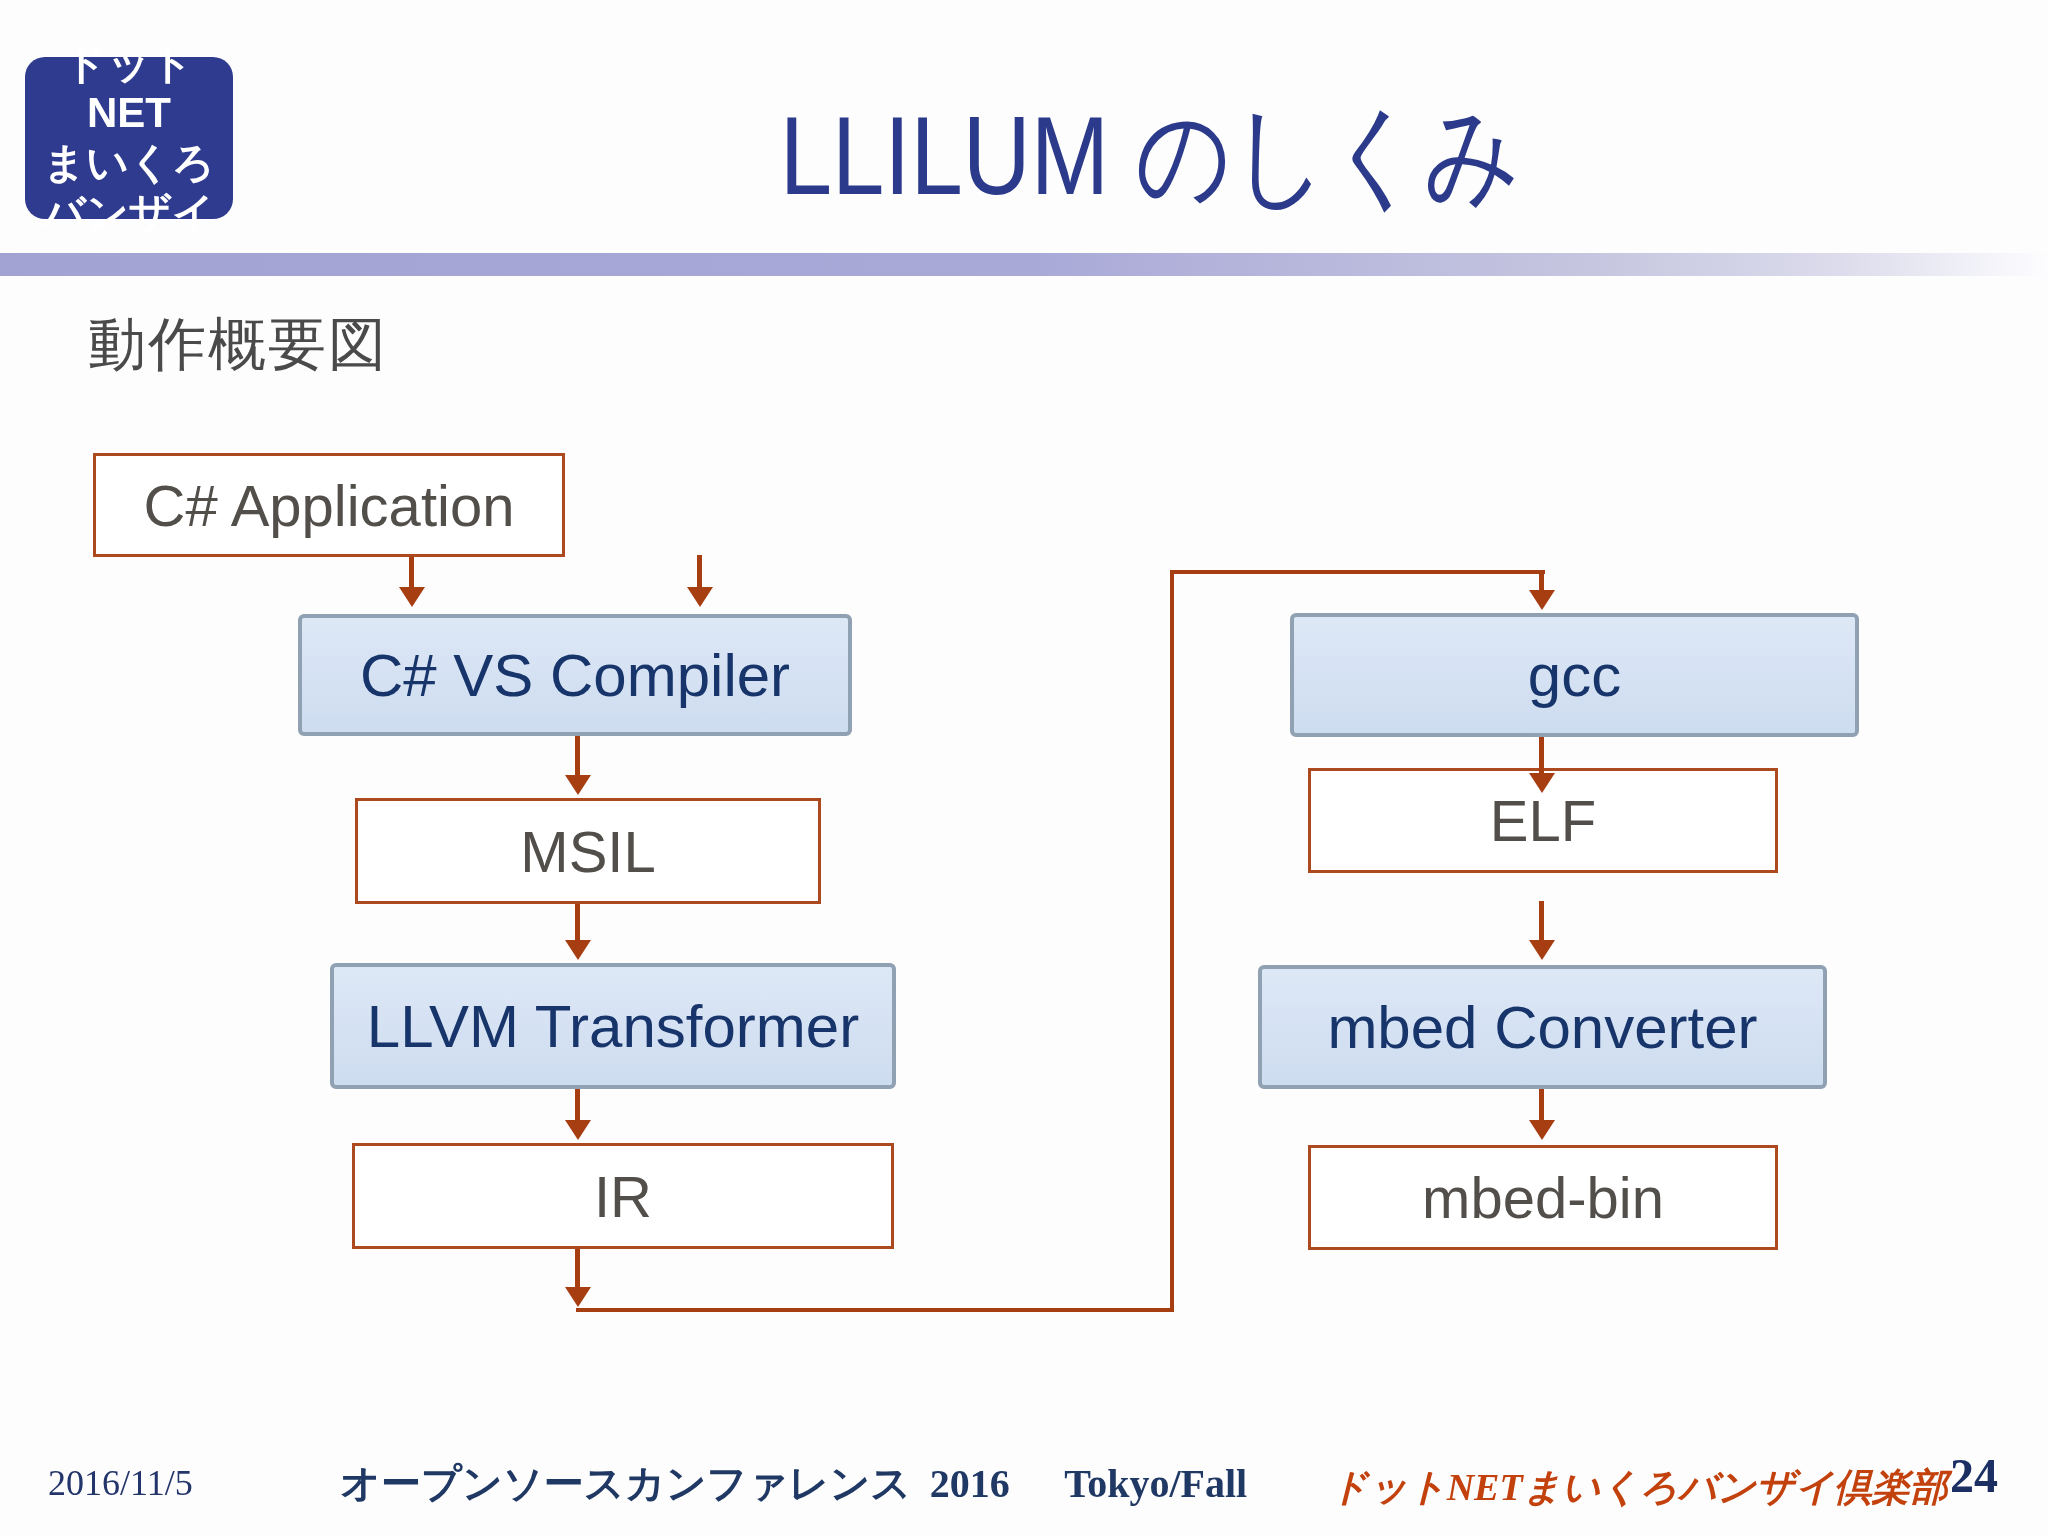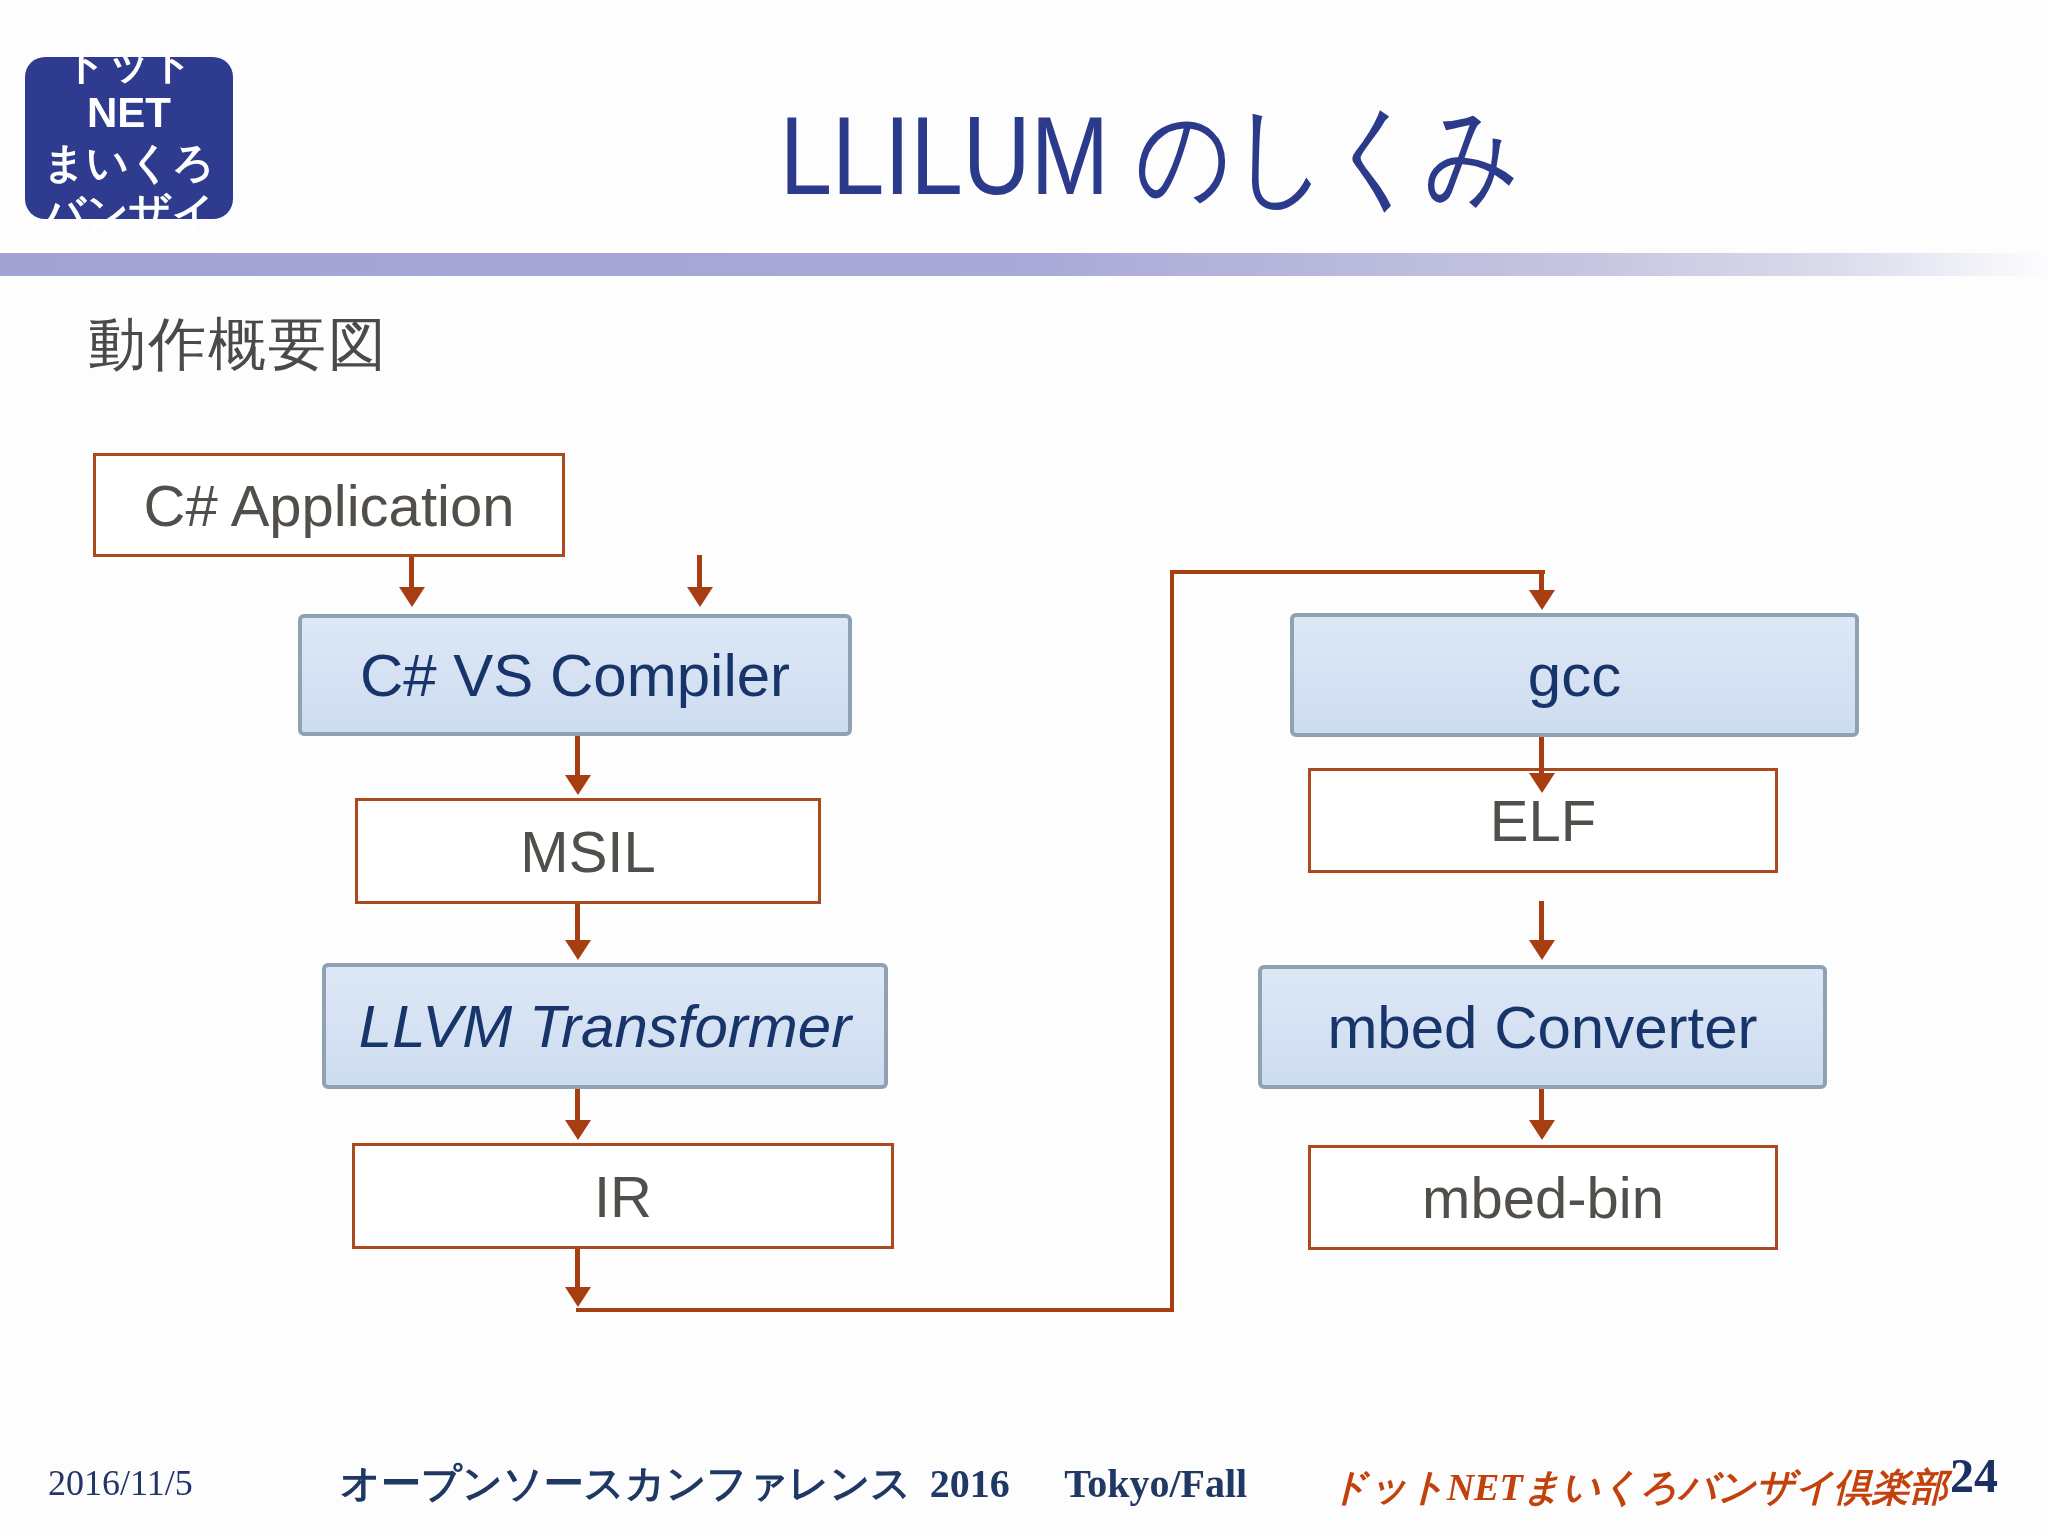--- a/index.html
+++ b/index.html
@@ -49,21 +49,21 @@
   }
   .box-round{
     background:linear-gradient(#dde8f6,#cedcf0);
     border:4px solid #90a1b3;border-radius:6px;
     color:#17356b;font-size:60px;
   }
   .n-app     {left:93px;  top:453px; width:472px; height:104px;}
   .n-lib     {left:600px; top:451px; width:480px; height:104px;}
   .n-compiler{left:298px; top:614px; width:554px; height:122px;}
   .n-msil    {left:355px; top:798px; width:466px; height:106px;}
-  .n-llvm    {left:322px; top:963px; width:566px; height:126px;font-style:italic;}
+  .n-llvm    {left:330px; top:963px; width:566px; height:126px;}
   .n-ir      {left:352px; top:1143px;width:542px; height:106px;}
   .n-gcc     {left:1258px;top:613px; width:569px; height:124px;margin-left:32px;}
   .n-elf     {left:1308px;top:768px; width:470px; height:105px;}
   .n-mbedconv{left:1258px;top:965px; width:569px; height:124px;}
   .n-mbedbin {left:1308px;top:1145px;width:470px; height:105px;}
 
   
   .arr{position:absolute;width:5px;background:#a63e12;}
   .arr::after{
     content:"";position:absolute;left:50%;bottom:-19px;transform:translateX(-50%);

